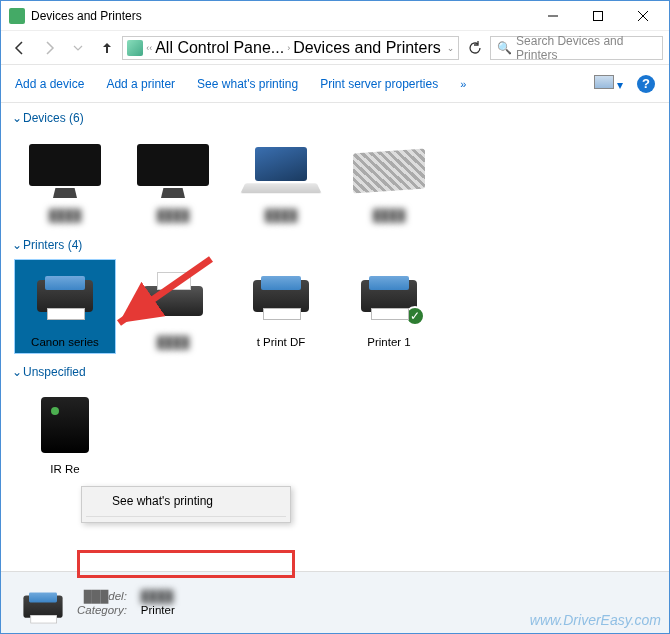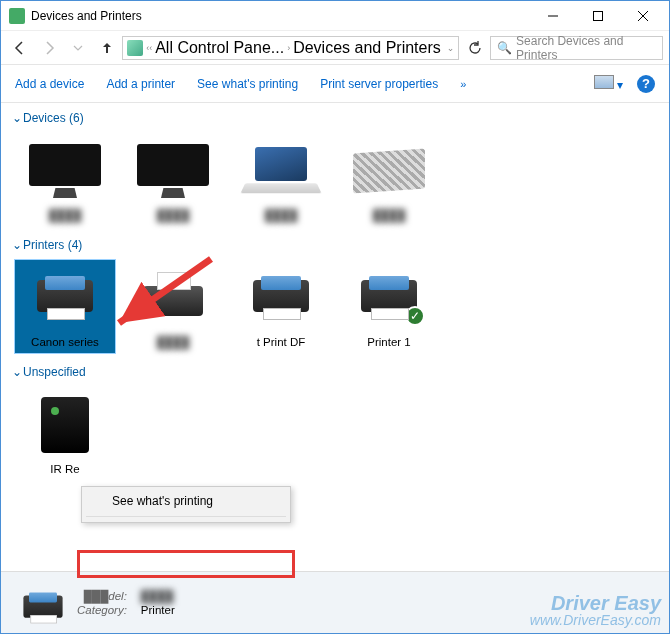--- a/index.html
+++ b/index.html
@@ -259,16 +259,15 @@
           <td class="k">███del:</td>
           <td class="blur">████</td>
         </tr>
     <tr>
           <td class="k">Category:</td>
           <td>Printer</td>
         </tr>
   </tbody>
     </table>
   <div class="watermark">
-    <span>Driver Easy</span>
     <span class="sub">www.DriverEasy.com</span>
   </div>
 </div>
 
 </body></html>

